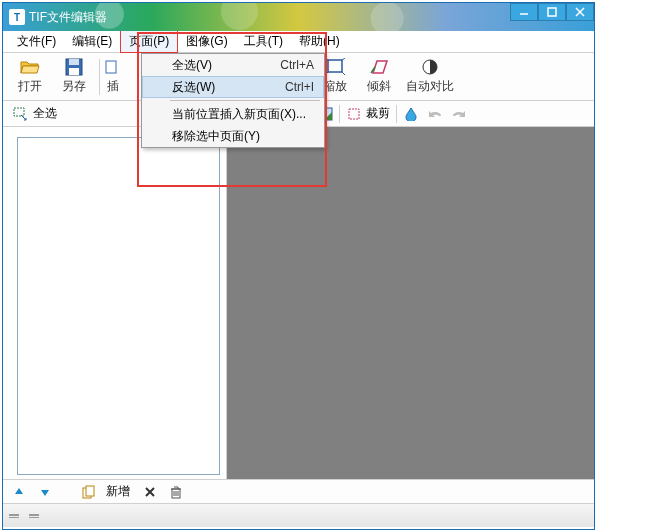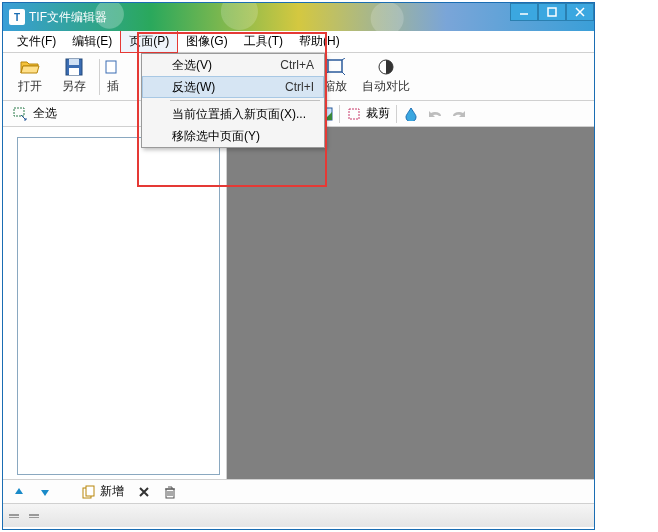--- a/index.html
+++ b/index.html
@@ -41,21 +41,21 @@
 .tb2-divider{ width:1px; height:18px; background:#d0d0d0; margin:0 2px;}
 
 
 .main { display:flex; height:352px; }
 .side-panel { width:224px; border-right:1px solid #d0d0d0; background:#fff; position:relative;}
 .side-inner { position:absolute; left:14px; top:10px; right:6px; bottom:4px; border:1px solid #8aa8c0; background:#fff;}
 .canvas { flex:1; background:#808080;}
 
 
 .bottombar { height:24px; border-top:1px solid #d0d0d0; display:flex; align-items:center; padding:0 6px; gap:6px; background:#fdfdfd;}
-.bb-btn { display:flex; align-items:center; gap:3px; padding:2px 4px; cursor:pointer;}
+.bb-btn { display:flex; align-items:center; gap:9px; padding:2px 4px; cursor:pointer;}
 
 
 .statusbar { height:24px; background:linear-gradient(#f5f5f5,#e5e5e5); border-top:1px solid #d0d0d0; display:flex; align-items:center; padding:0 6px; gap:10px;}
 .grip { width:10px; height:4px; display:flex; flex-direction:column; gap:1px;}
 .grip span{ display:block; width:10px; height:1px; background:#999;}
 
 
 .dropdown { position:absolute; left:138px; top:50px; width:184px; background:#f5f5f5; border:1px solid #9a9a9a; box-shadow:2px 2px 4px rgba(0,0,0,.25); z-index:10;}
 .dd-item { height:22px; display:flex; align-items:center; padding:0 10px 0 30px; cursor:pointer;}
 .dd-item.hover{ background:#d6e5f3; border:1px solid #a8c8e4; padding:0 9px 0 29px;}
@@ -135,20 +135,29 @@
 
     <div class="tool-btn">
       <span class="tool-icn">
           <svg width="20" height="18" viewBox="0 0 20 18">
             <rect x="3" y="2" width="14" height="12" fill="none" stroke="#2a5a9a" stroke-width="1.5"></rect>
             <path d="M3 2 L0 0 M17 2 L20 0 M3 14 L0 17 M17 14 L20 17" stroke="#2a5a9a"></path>
           </svg>
         </span>
       <span class="tool-lbl">缩放</span>
     </div>
+    <div class="tool-btn">
+      <span class="tool-icn">
+          <svg width="20" height="16" viewBox="0 0 20 16">
+            <path d="M4 14 L8 2 L18 2 L14 14 Z" fill="none" stroke="#c83a6b" stroke-width="1.5"></path>
+            <path d="M2 14 L6 8" stroke="#2a8a3a" stroke-width="1.5"></path>
+          </svg>
+        </span>
+      <span class="tool-lbl">倾斜</span>
+    </div>
     <div class="tool-btn" style="width:56px">
       <span class="tool-icn">
           <svg width="18" height="18" viewBox="0 0 18 18">
             <circle cx="9" cy="9" r="7" fill="#fff" stroke="#333"></circle>
             <path d="M9 2 A7 7 0 0 1 9 16 Z" fill="#333"></path>
           </svg>
         </span>
       <span class="tool-lbl">自动对比</span>
     </div>
   </div>

